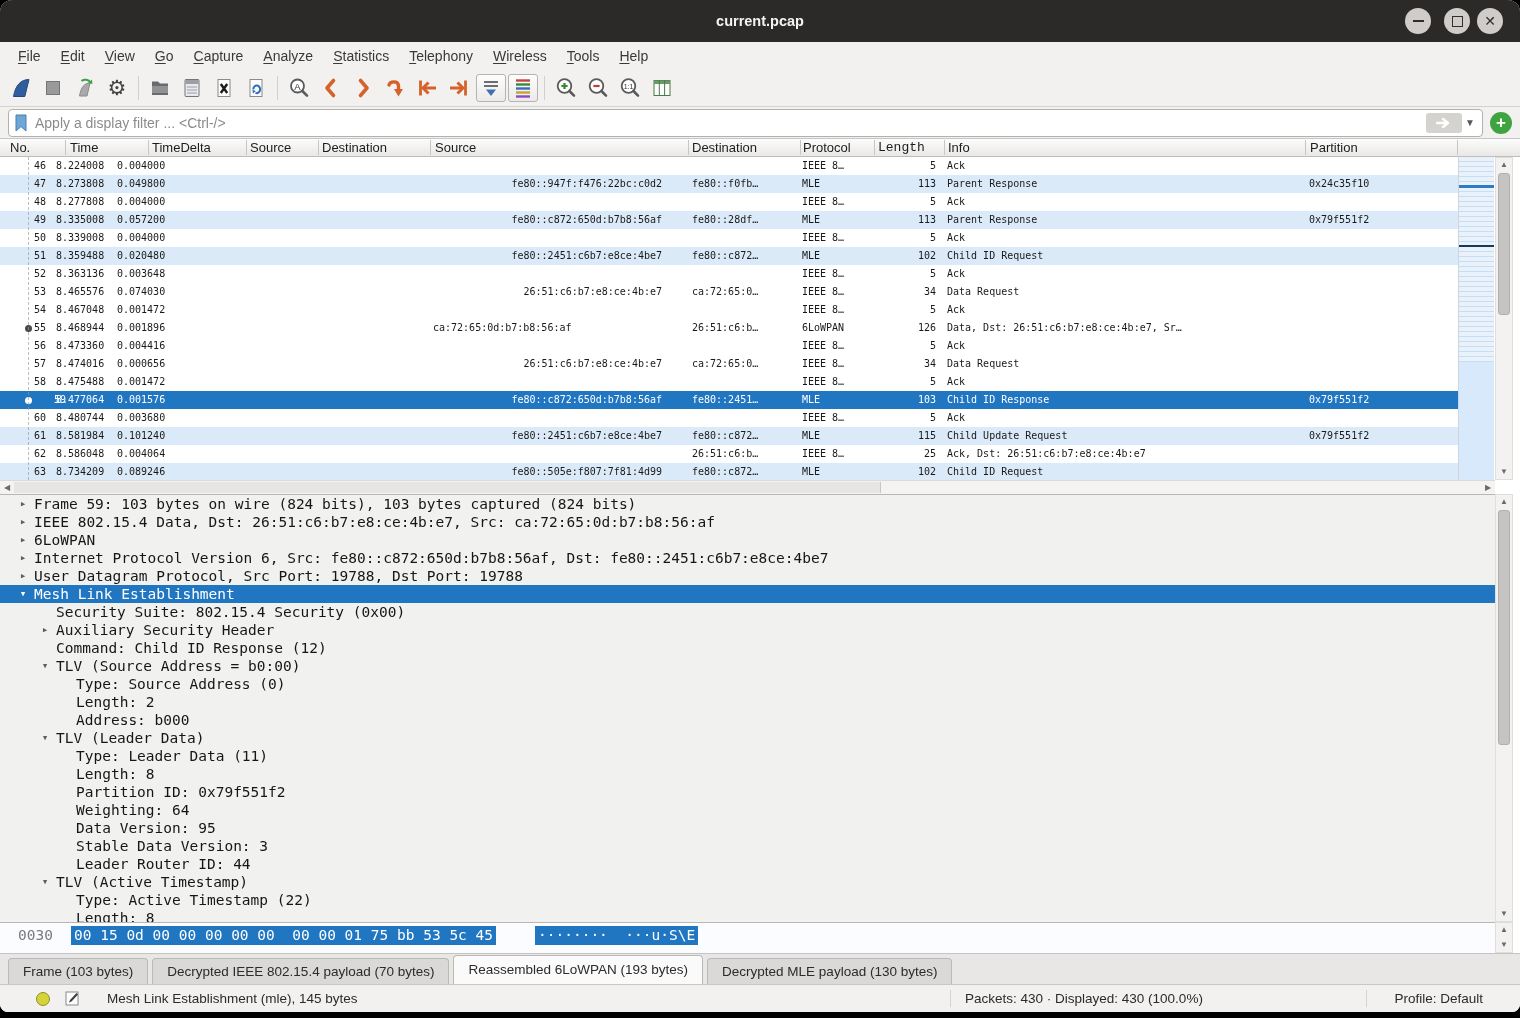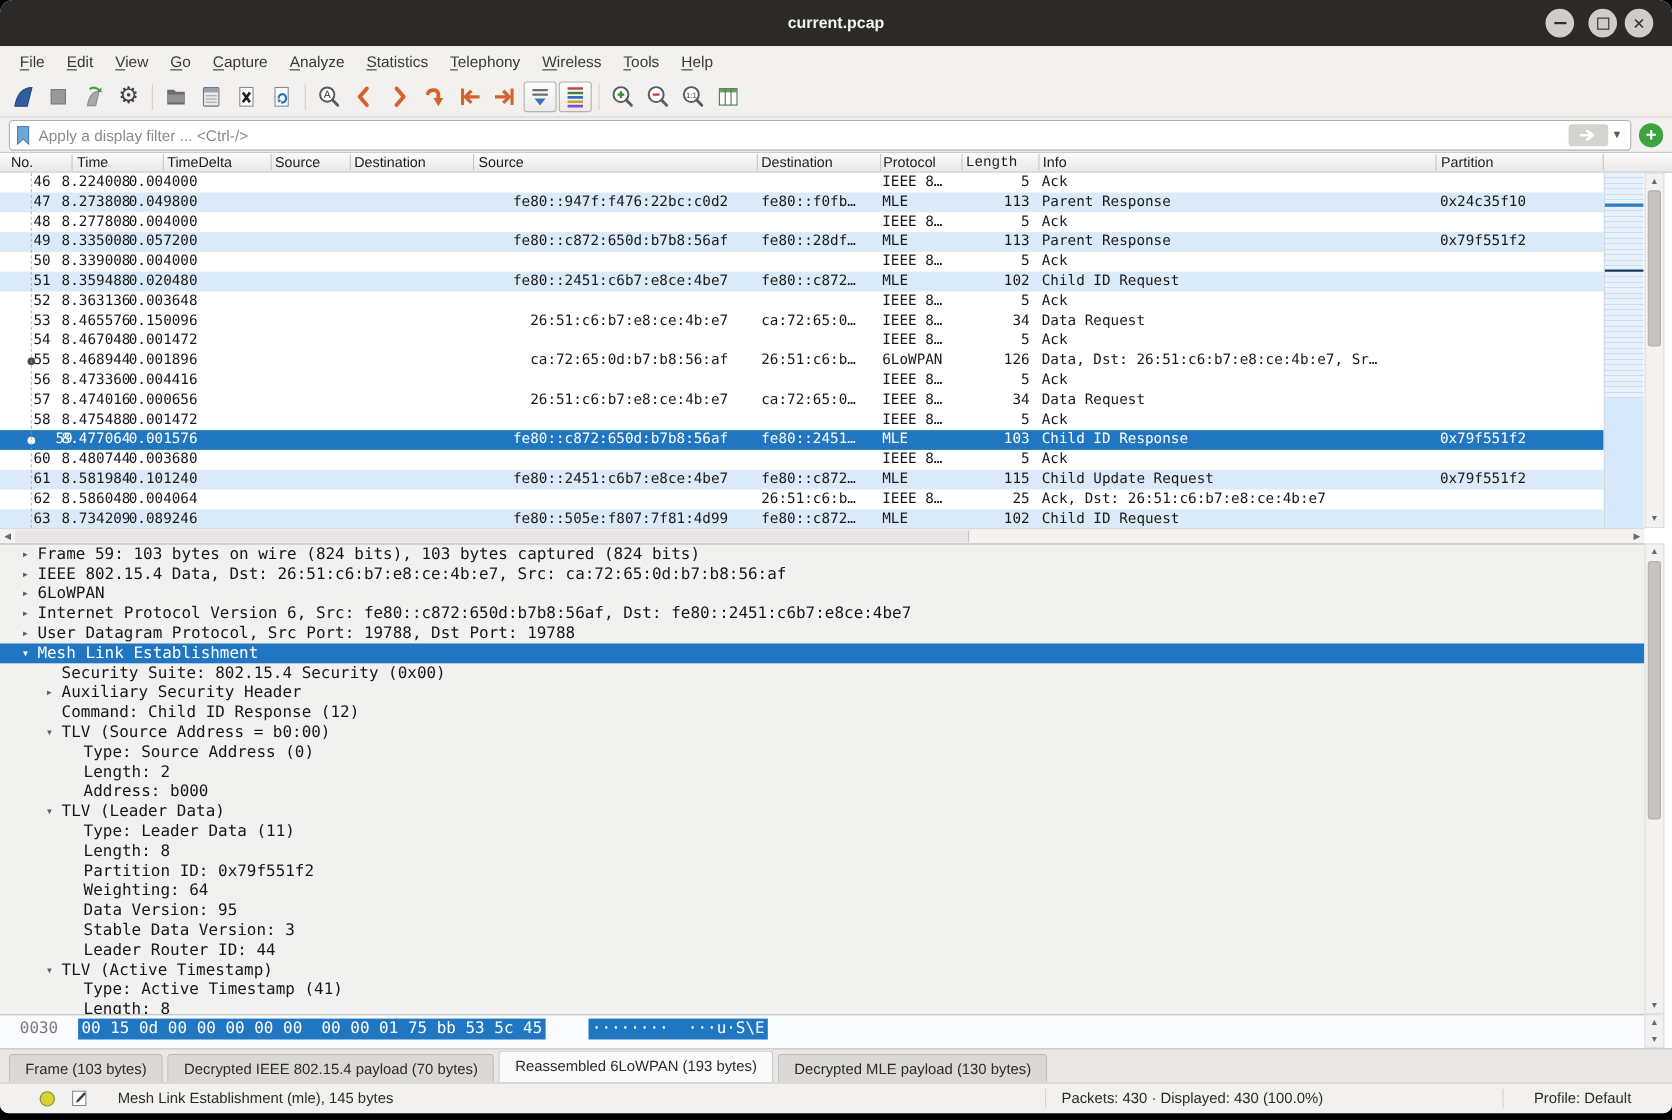--- a/index.html
+++ b/index.html
@@ -31,21 +31,21 @@
   .finput input::placeholder{color:#8d8b89;opacity:1;}
   .applybtn{width:36px;height:20px;background:#d5d3d0;border-radius:3px;display:flex;align-items:center;justify-content:center;flex:none;}
   .fcaret{font-size:10px;color:#5a5856;padding:0 3px;flex:none;}
   .addbtn{width:22px;height:22px;border-radius:50%;background:#3fa33f;color:#fff;font-size:17px;font-weight:bold;line-height:21px;text-align:center;flex:none;}
 
   
   .phead{position:absolute;top:138px;left:0;right:0;height:19px;background:linear-gradient(#fcfcfc,#e9e8e6);border-top:1px solid #c9c7c4;border-bottom:1px solid #bfbdba;box-sizing:border-box;font-size:13px;color:#1c1c1c;}
   .phead .hl{position:absolute;top:0;height:17px;line-height:17px;white-space:pre;}
   .phead .hsep{position:absolute;top:1px;height:15px;width:1px;background:#c8c6c3;}
   .prows{position:absolute;top:157px;left:0;width:1458px;height:323px;overflow:hidden;background:#fff;}
-  .prow{position:absolute;left:0;width:1458px;height:18px;font-family:"DejaVu Sans Mono",monospace;font-size:13px;color:#191919;}
+  .prow{position:absolute;left:0;width:1458px;height:18px;font-family:"DejaVu Sans Mono",monospace;font-size:10px;color:#191919;}
   .prow.mle{background:#dbeaf8;}
   .prow.selected{background:#2176c2;color:#fff;}
   .prow .c{position:absolute;top:0;height:18px;line-height:18px;white-space:pre;overflow:hidden;}
   .pmark{position:absolute;left:25px;top:6px;width:7px;height:7px;border-radius:50%;}
   .dashline{position:absolute;left:28px;top:157px;height:323px;width:0;border-left:1px dashed #9a9a9a;opacity:.65;pointer-events:none;}
 
   .minimap{position:absolute;left:1458px;top:157px;width:36px;height:323px;background:#e9f2fb;border-left:1px solid #cdd6de;box-sizing:border-box;}
   .mm-stripes{position:absolute;left:0;right:0;top:0;height:205px;background:repeating-linear-gradient(180deg,rgba(0,0,0,0) 0 4px,#c6ddf2 4px 5px);}
   .mm-solid{position:absolute;left:0;right:0;top:205px;bottom:0;background:#d7e9fa;}
   .mm-sel{position:absolute;left:0;right:0;top:28px;height:3px;background:#2c7bc4;}
@@ -390,40 +390,40 @@
         <span class="c" style="left: 0px; width: 46px; text-align: right;">52</span>
         <span class="c" style="left: 56px;">8.363136</span>
         <span class="c" style="left: 117px;">0.003648</span>
         <span class="c" style="left: 802px;">IEEE 8…</span>
         <span class="c" style="left: 870px; width: 66px; text-align: right;">5</span>
         <span class="c" style="left: 947px;">Ack</span>
       </div>
       <div class="prow" style="top: 126px;">
         <span class="c" style="left: 0px; width: 46px; text-align: right;">53</span>
         <span class="c" style="left: 56px;">8.465576</span>
-        <span class="c" style="left: 117px;">0.150096</span>
+        <span class="c" style="left: 117px;">0.074030</span>
         <span class="c" style="left: 433px; width: 229px; text-align: right;">26:51:c6:b7:e8:ce:4b:e7</span>
         <span class="c" style="left: 692px;">ca:72:65:0…</span>
         <span class="c" style="left: 802px;">IEEE 8…</span>
         <span class="c" style="left: 870px; width: 66px; text-align: right;">34</span>
         <span class="c" style="left: 947px;">Data Request</span>
       </div>
       <div class="prow" style="top: 144px;">
         <span class="c" style="left: 0px; width: 46px; text-align: right;">54</span>
         <span class="c" style="left: 56px;">8.467048</span>
         <span class="c" style="left: 117px;">0.001472</span>
         <span class="c" style="left: 802px;">IEEE 8…</span>
         <span class="c" style="left: 870px; width: 66px; text-align: right;">5</span>
         <span class="c" style="left: 947px;">Ack</span>
       </div>
       <div class="prow" style="top: 162px;">
         <span class="c" style="left: 0px; width: 46px; text-align: right;">55</span>
         <span class="c" style="left: 56px;">8.468944</span>
         <span class="c" style="left: 117px;">0.001896</span>
-        <span class="c" style="left: 433px; width: 229px; text-align: right;">ca:72:65:0d:b7:b8:56:af</span>
+        <span class="c" style="left: 433px; width: 229px; ">ca:72:65:0d:b7:b8:56:af</span>
         <span class="c" style="left: 692px;">26:51:c6:b…</span>
         <span class="c" style="left: 802px;">6LoWPAN</span>
         <span class="c" style="left: 870px; width: 66px; text-align: right;">126</span>
         <span class="c" style="left: 947px;">Data, Dst: 26:51:c6:b7:e8:ce:4b:e7, Sr…</span>
         <span class="pmark" style="background: rgb(74, 74, 74);"></span>
       </div>
       <div class="prow" style="top: 180px;">
         <span class="c" style="left: 0px; width: 46px; text-align: right;">56</span>
         <span class="c" style="left: 56px;">8.473360</span>
         <span class="c" style="left: 117px;">0.004416</span>
@@ -592,21 +592,21 @@
         <span class="dtxt" style="left: 76px;">Stable Data Version: 3</span>
       </div>
       <div class="dline">
         <span class="dtxt" style="left: 76px;">Leader Router ID: 44</span>
       </div>
       <div class="dline">
         <span class="exp" style="left: 38px;">▾</span>
         <span class="dtxt" style="left: 56px;">TLV (Active Timestamp)</span>
       </div>
       <div class="dline">
-        <span class="dtxt" style="left: 76px;">Type: Active Timestamp (41)</span>
+        <span class="dtxt" style="left: 76px;">Type: Active Timestamp (22)</span>
       </div>
       <div class="dline">
         <span class="dtxt" style="left: 76px;">Length: 8</span>
       </div>
     </div>
 
   <div class="vscroll" style="top:494px;height:428px;">
     <div class="vs-arrow" style="top:0;">▲</div>
     <div class="vs-thumb" style="top:15px;height:235px;"></div>
     <div class="vs-arrow" style="bottom:0;">▼</div>

